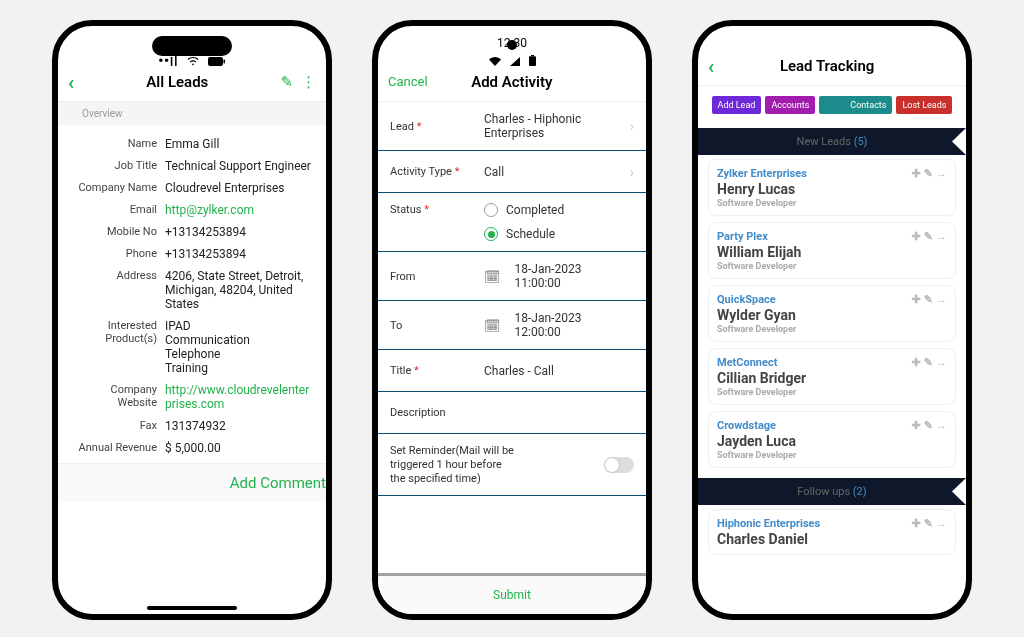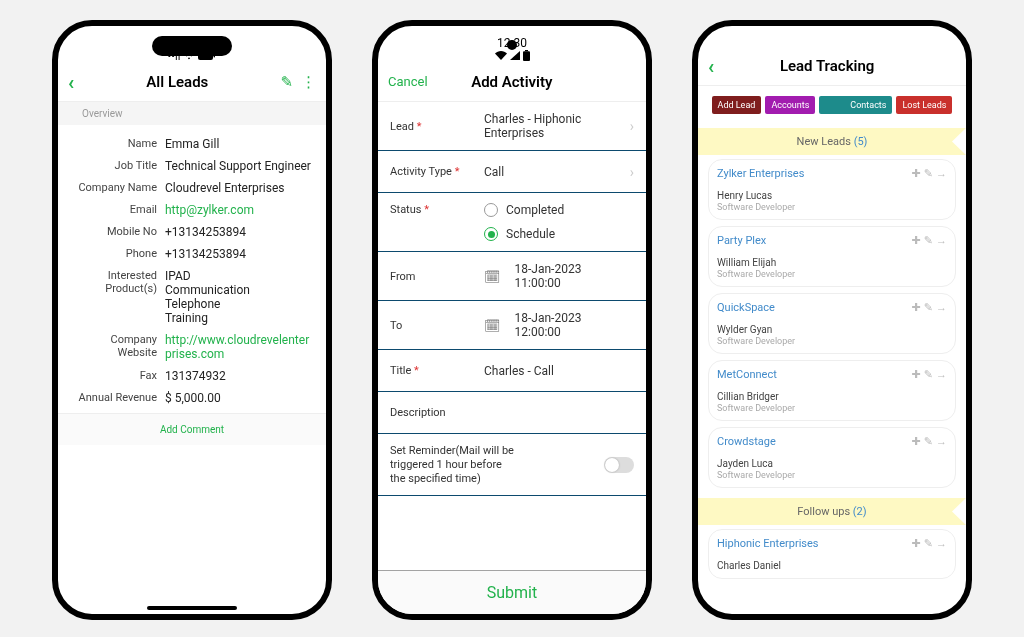--- a/index.html
+++ b/index.html
@@ -54,21 +54,21 @@
   .status-bar {
     height: 36px;
     padding: 10px 16px 0;
     display: flex;
     justify-content: space-between;
     font-size: 12px;
     font-weight: 400;
     align-items: center;
     flex-direction: column;
   }
-  .status-right { display:flex; gap:3px; align-items:flex-start; font-size:11px; }
+  .status-right { display:flex; gap:9px; align-items:center; font-size:17px; }
   .header {
     height: 40px;
     display: flex;
     align-items: center;
     padding: 0 10px;
     gap: 8px;
     border-bottom: 1px solid #eee;
   }
   .header .title {
     flex: 1;
@@ -91,23 +91,23 @@
   .details {
     padding: 4px 12px 0;
     font-size: 12px;
     overflow: hidden;
   }
   .row { display:flex; margin: 8px 0; }
   .row .lbl { width: 95px; text-align: right; color:#444; padding-right:8px; font-size:11px;}
   .row .val { flex:1; color:#222; font-size:12px; word-break:break-word;}
   .row .val.green { color:#22b24c; }
   .add-comment {
-    text-align:center;
+    text-align:right;
     color:#22b24c;
-    font-size:10px;
+    font-size:15px;
     padding:10px 0;
     background:#fafafa;
     border-top:1px solid #eee;
   }
   .home-indicator {
     position:absolute; bottom:4px; left:50%; transform:translateX(-50%);
     width:90px; height:4px; background:#000; border-radius:3px;
   }
   
   .cancel { color:#22b24c; font-size:13px; }
@@ -127,44 +127,44 @@
   .radio-inner { width:7px; height:7px; background:#22b24c; border-radius:50%; }
   .cal-icon { font-size:13px; color:#666; margin-right:6px;}
   .toggle {
     width:30px; height:16px; background:#ddd; border-radius:10px; position:relative;
   }
   .toggle::after {
     content:''; position:absolute; width:14px; height:14px; background:#fff;
     border-radius:50%; top:1px; left:1px; box-shadow:0 0 2px rgba(0,0,0,.3);
   }
   .submit-btn {
-    text-align:center; color:#22b24c; font-size:16px; padding:12px 0;
-    background:#fafafa; border-top:1px solid #a3a3a3;
+    text-align:center; color:#22b24c; font-size:12px; padding:12px 0;
+    background:#fafafa; border-top:3px solid #a3a3a3;
   }
   
   .button-row { display:flex; gap:4px; padding:10px; justify-content:center;}
   .pill { color:#fff; font-size:9px; padding:4px 6px; border-radius:2px; }
-  .pill.green{background:#7f1d1d;} .pill.blue{background:#a21caf;}
+  .pill.green{background:#6d28d9;} .pill.blue{background:#a21caf;}
   .pill.teal{background:#1d8b8b;padding-left:31px;} .pill.red{background:#c9302c;}
   .section-head {
-    position:relative; background:#fef9c3; text-align:center;
+    position:relative; background:#0f172a; text-align:center;
     font-size:11px; color:#666; padding:7px 16px; margin:4px 0;
   }
   .section-head::after {
     content:''; position:absolute; right:0; top:0; bottom:0; width:14px;
     background:#fff; clip-path: polygon(100% 0, 100% 100%, 0 50%);
   }
   .section-head .cnt { color:#428bca; }
   .card-list { padding:0 10px; }
   .lead-card {
-    border:1px solid #eee; border-radius:14px; padding:7px 8px; margin-bottom:6px;
-    display:flex; justify-content:space-between; align-items:flex-start;
+    border:1px solid #eee; border-radius:8px; padding:7px 8px; margin-bottom:6px;
+    display:flex; justify-content:space-between; align-items:flex-start;font-weight:bold;
   }
   .lead-card .company { color:#428bca; font-size:11px; }
-  .lead-card .contact { color:#444; font-size:10px; margin-top:10px;}
+  .lead-card .contact { color:#444; font-size:14px; margin-top:1px;}
   .lead-card .role { color:#aaa; font-size:9px; margin-top:1px;}
   .card-icons { display:flex; gap:3px; color:#bbb; font-size:11px; }
 </style>
 </head>
 <body>
 
 <div class="phone iphone">
   <div class="status-bar">
     <span>9:41</span>
     <span class="status-right">
@@ -206,20 +206,24 @@
         <div class="lbl">Email</div>
         <div class="val green">http@zylker.com</div>
       </div>
     <div class="row">
         <div class="lbl">Mobile No</div>
         <div class="val">+13134253894</div>
       </div>
     <div class="row">
         <div class="lbl">Phone</div>
         <div class="val">+13134253894</div>
+      </div>
+    <div class="row">
+        <div class="lbl">Address</div>
+        <div class="val">4206, State Street, Detroit, Michigan, 48204, United States</div>
       </div>
     <div class="row">
         <div class="lbl">Interested Product(s)</div>
         <div class="val" style="white-space:pre-line">IPAD
 Communication
 Telephone
 Training</div>
       </div>
     <div class="row">
         <div class="lbl">Company Website</div>

